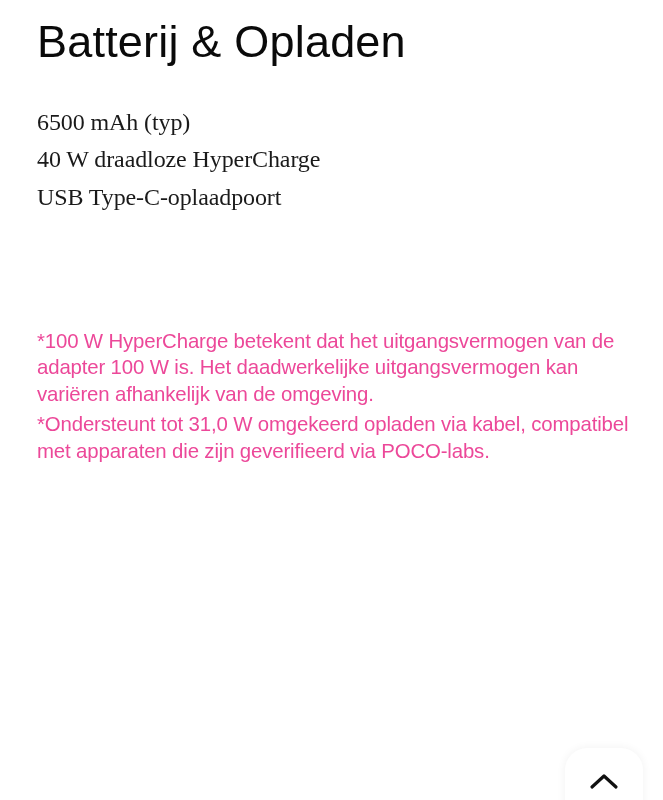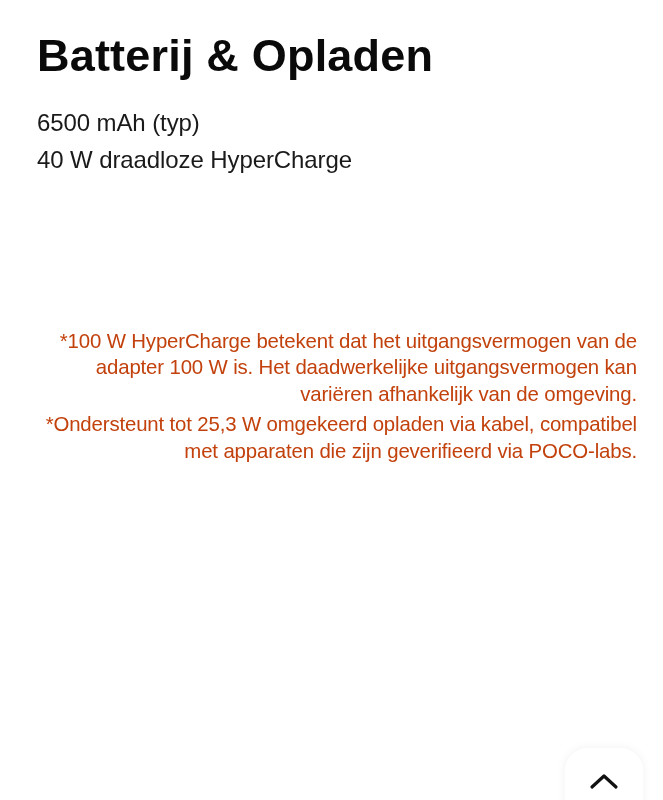--- a/index.html
+++ b/index.html
@@ -1,37 +1,38 @@
 <!DOCTYPE html>
 <html><head>
 <meta charset="utf-8">
 <style>
   html, body { margin:0; padding:0; background:#ffffff; }
   body { width:663px; height:800px; overflow:hidden; position:relative; font-family:"Liberation Sans", sans-serif; color:#111; }
-  .title { position:absolute; left:37px; top:28px; font-size:45px; font-weight:bold; letter-spacing:0.2px; color:#0a0a0a; margin:0; line-height:56px; }
+  .title { position:absolute; left:37px; top:14px; font-size:45px; font-weight:normal; letter-spacing:0.2px; color:#0a0a0a; margin:0; line-height:56px; }
   .specs { position:absolute; left:37px; top:104px; margin:0; padding:0; list-style:none; }
-  .specs li { font-size:24px; line-height:37.3px; color:#1a1a1a; letter-spacing:-0.1px; white-space:nowrap; }
+  .specs li { font-size:24px; line-height:37.3px; color:#1a1a1a; letter-spacing:-0.1px; white-space:nowrap;font-family:Liberation Serif, serif; }
   .notes { position:absolute; left:37px; top:328px; width:600px; }
-  .note { font-size:20.4px; line-height:26.3px; color:#c2410c; margin:0 0 4.5px 0; letter-spacing:-0.15px;text-align:right; }
+  .note { font-size:20.4px; line-height:26.3px; color:#ec4899; margin:0 0 4.5px 0; letter-spacing:-0.15px; }
   .top-btn { position:absolute; left:565px; top:748px; width:78px; height:80px; background:#fff; border-radius:22px; box-shadow:0 0 10px rgba(0,0,0,0.06); display:flex; align-items:flex-start; justify-content:center; cursor:pointer; }
   .top-btn svg { margin-top:24px; }
 </style>
 </head>
 <body>
 
 <h1 class="title">Batterij &amp; Opladen</h1>
 
 <ul class="specs">
   <li>6500 mAh (typ)</li>
   <li>40 W draadloze HyperCharge</li>
+  <li>USB Type-C-oplaadpoort</li>
 </ul>
 
 <div class="notes">
   <p class="note">*100 W HyperCharge betekent dat het uitgangsvermogen van de adapter 100 W is. Het daadwerkelijke uitgangsvermogen kan variëren afhankelijk van de omgeving.</p>
-  <p class="note">*Ondersteunt tot 25,3 W omgekeerd opladen via kabel, compatibel met apparaten die zijn geverifieerd via POCO-labs.</p>
+  <p class="note">*Ondersteunt tot 31,0 W omgekeerd opladen via kabel, compatibel met apparaten die zijn geverifieerd via POCO-labs.</p>
 </div>
 
 <div class="top-btn">
   <span>
     <svg width="30" height="18" viewBox="0 0 30 18">
         <polyline points="3,15 15,4 27,15" fill="none" stroke="#111" stroke-width="3.2" stroke-linecap="round" stroke-linejoin="round"></polyline>
       </svg>
   </span>
 </div>
 

